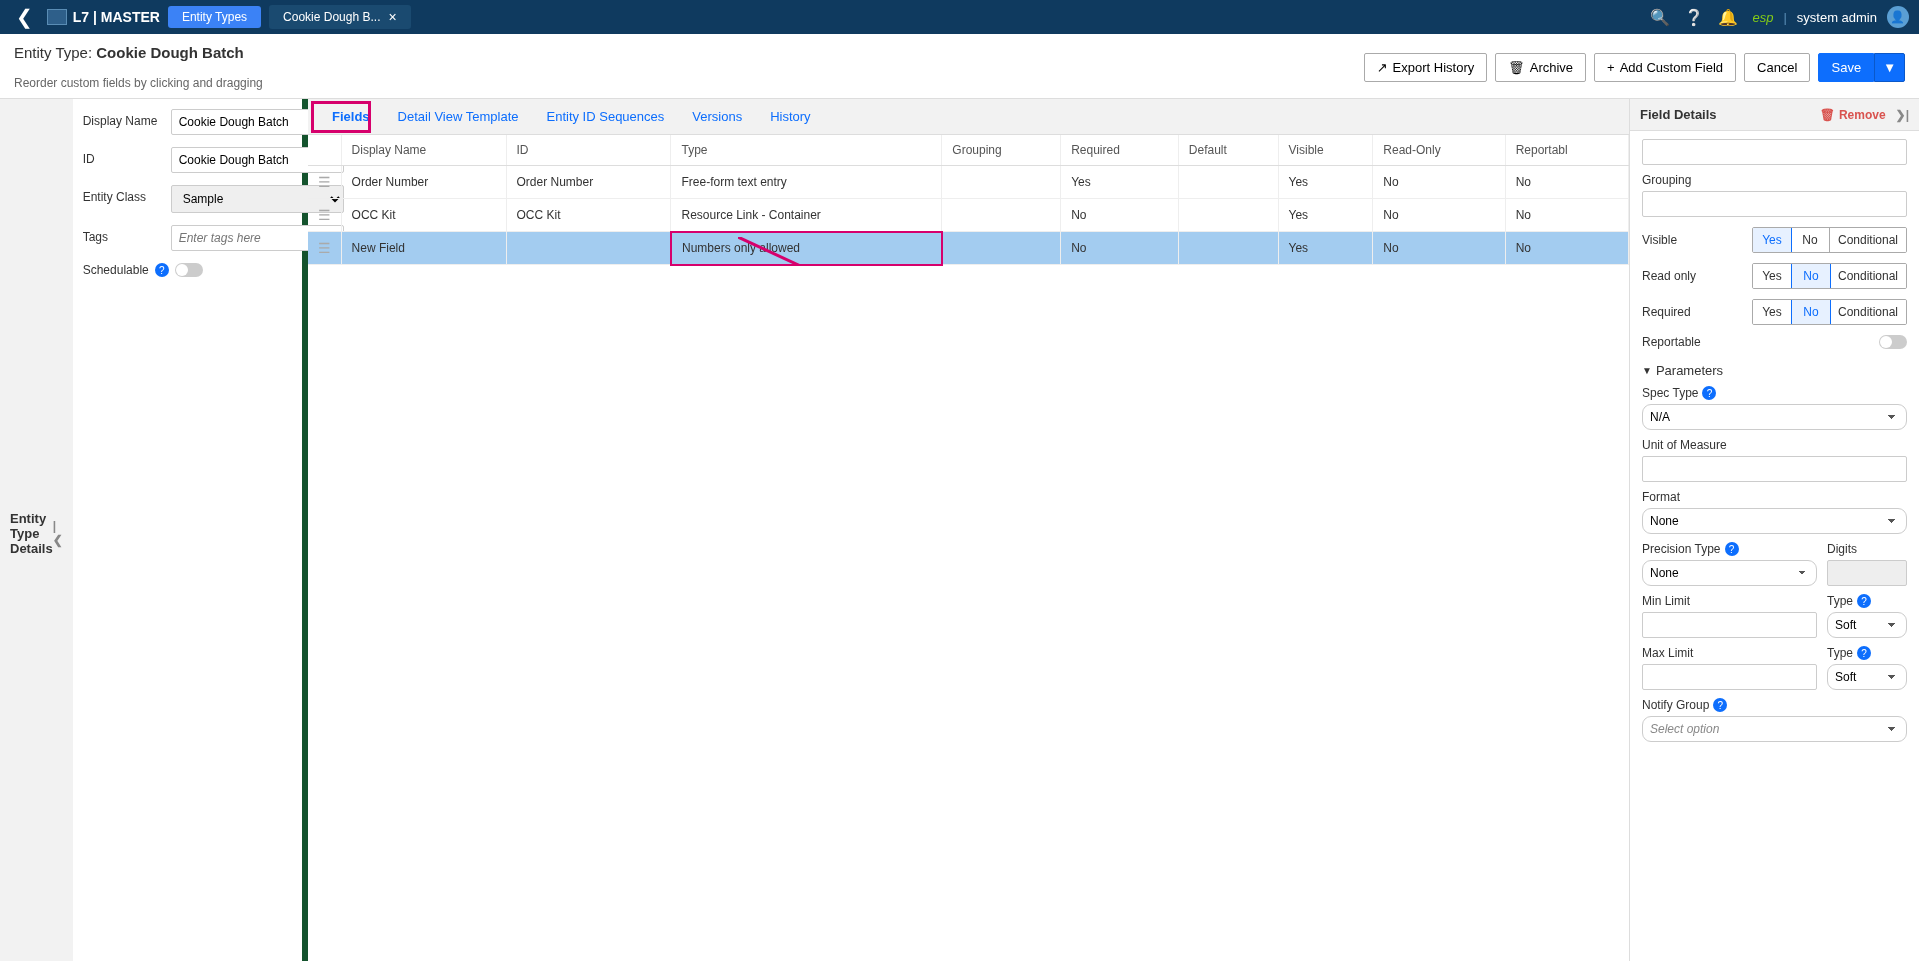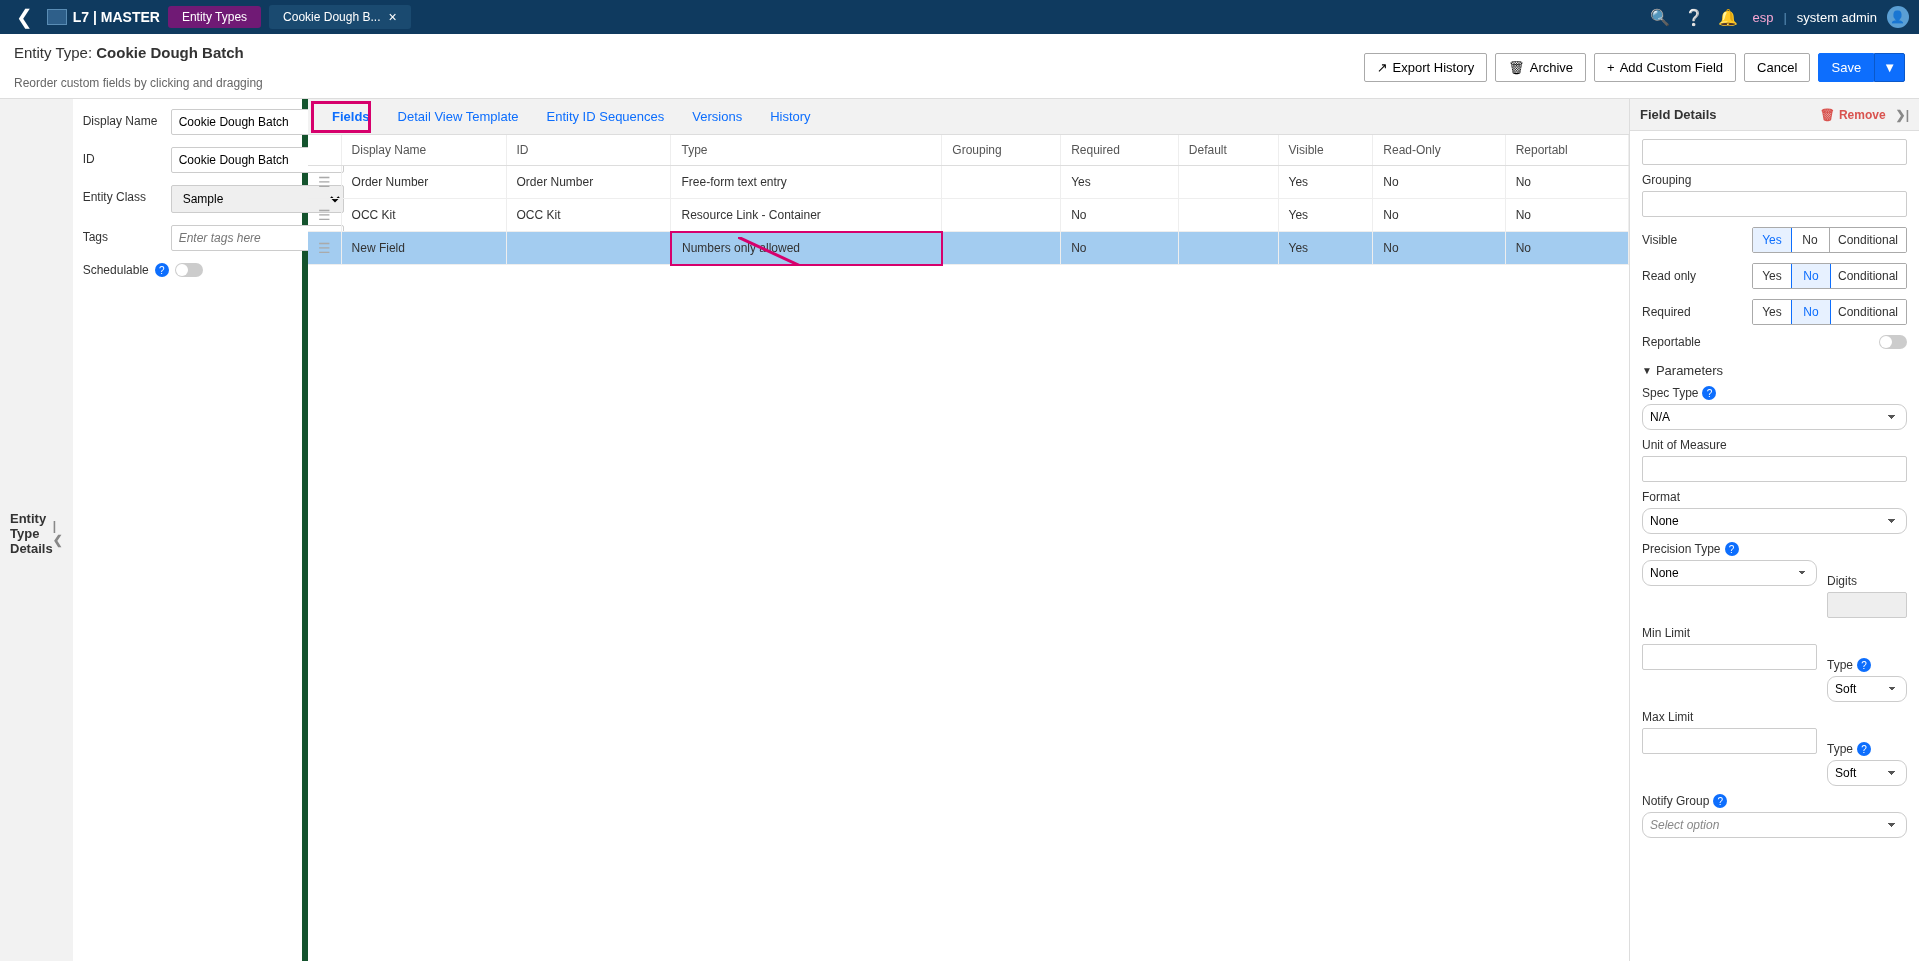--- a/index.html
+++ b/index.html
@@ -3,21 +3,21 @@
 <meta charset="utf-8">
 <style>
 * { box-sizing: border-box; margin: 0; padding: 0; }
 body { font-family: -apple-system, BlinkMacSystemFont, "Segoe UI", Arial, sans-serif; font-size: 13px; color: #333; background: #fff; }
 .topbar { background: #0f3a5f; color: #fff; height: 34px; display: flex; align-items: center; padding: 0 10px; }
 .topbar-left { display: flex; align-items: center; gap: 8px; }
 .back-btn { color: #fff; font-size: 20px; cursor: pointer; padding: 0 6px; }
 .logo { display: flex; align-items: center; gap: 6px; font-weight: bold; font-size: 14px; }
 .logo-icon { width: 20px; height: 16px; background: #2e5f8a; border: 1px solid #5a8db5; }
 .pill { padding: 4px 14px; border-radius: 3px; font-size: 12px; cursor: pointer; }
-.pill-active { background: #701a75; color: #fff; text-align: right; }
+.pill-active { background: #3b82f6; color: #fff; text-align: right; }
 .pill-tab { background: #1a4a70; color: #fff; display: flex; align-items: center; gap: 8px; }
 .pill-tab .close { font-size: 14px; cursor: pointer; }
 .topbar-right { margin-left: auto; display: flex; align-items: center; gap: 14px; }
 .topbar-right .icon { color: #fff; font-size: 16px; cursor: pointer; }
 .user-sect { display: flex; align-items: center; gap: 10px; font-size: 13px; }
 .divider { color: #5a8db5; }
 .avatar { width: 22px; height: 22px; border-radius: 50%; background: #5a9fd4; display: flex; align-items: center; justify-content: center; font-size: 12px; }
 
 .pagehead { display: flex; align-items: center; padding: 10px 14px 8px; border-bottom: 1px solid #ddd; }
 .pagehead-left .title { font-size: 15px; }
@@ -70,21 +70,21 @@
 .btngroup .opt { flex: 1; text-align: center; padding: 5px 8px; font-size: 12px; cursor: pointer; background: #fff; border-right: 1px solid #aaa; }
 .btngroup .opt:last-child { border-right: none; }
 .btngroup .opt.sel { background: #e7f1ff; color: #0d6efd; border: 1px solid #0d6efd; margin: -1px; z-index: 1; }
 .proprow { display: flex; align-items: center; justify-content: space-between; margin: 10px 0; }
 .proprow > span:first-child { font-size: 12px; }
 .proprow .btngroup { width: 155px; }
 .section-head { font-size: 13px; font-weight: normal; margin: 14px 0 6px; display: flex; align-items: center; gap: 4px; cursor: pointer; }
 .section-head .caret-icon { font-size: 10px; }
 .two-col { display: flex; gap: 10px; }
 .two-col > div { flex: 1; }
-.two-col .narrow { flex: 0 0 80px; margin-top: 32px; }
+.two-col .narrow { flex: 0 0 80px; }
 .disabled-input { background: #eee; }
 
 .rightwrap { position: relative; display: flex; }
 </style>
 </head>
 <body>
 
 <div class="topbar">
   <div class="topbar-left">
     <span class="back-btn">❮</span>
@@ -96,21 +96,21 @@
     <span class="pill pill-tab">
       <span>Cookie Dough B...</span>
       <span class="close">×</span>
     </span>
   </div>
   <div class="topbar-right">
     <span class="icon">🔍</span>
     <span class="icon">❔</span>
     <span class="icon">🔔</span>
     <div class="user-sect">
-      <span style="color:#f9a8d4;">esp</span>
+      <span style="color:#84cc16;font-style:italic;">esp</span>
       <span class="divider">|</span>
       <span>system admin</span>
       <span class="avatar">👤</span>
     </div>
   </div>
 </div>
 
 <div class="pagehead">
   <div class="pagehead-left">
     <div class="title">

